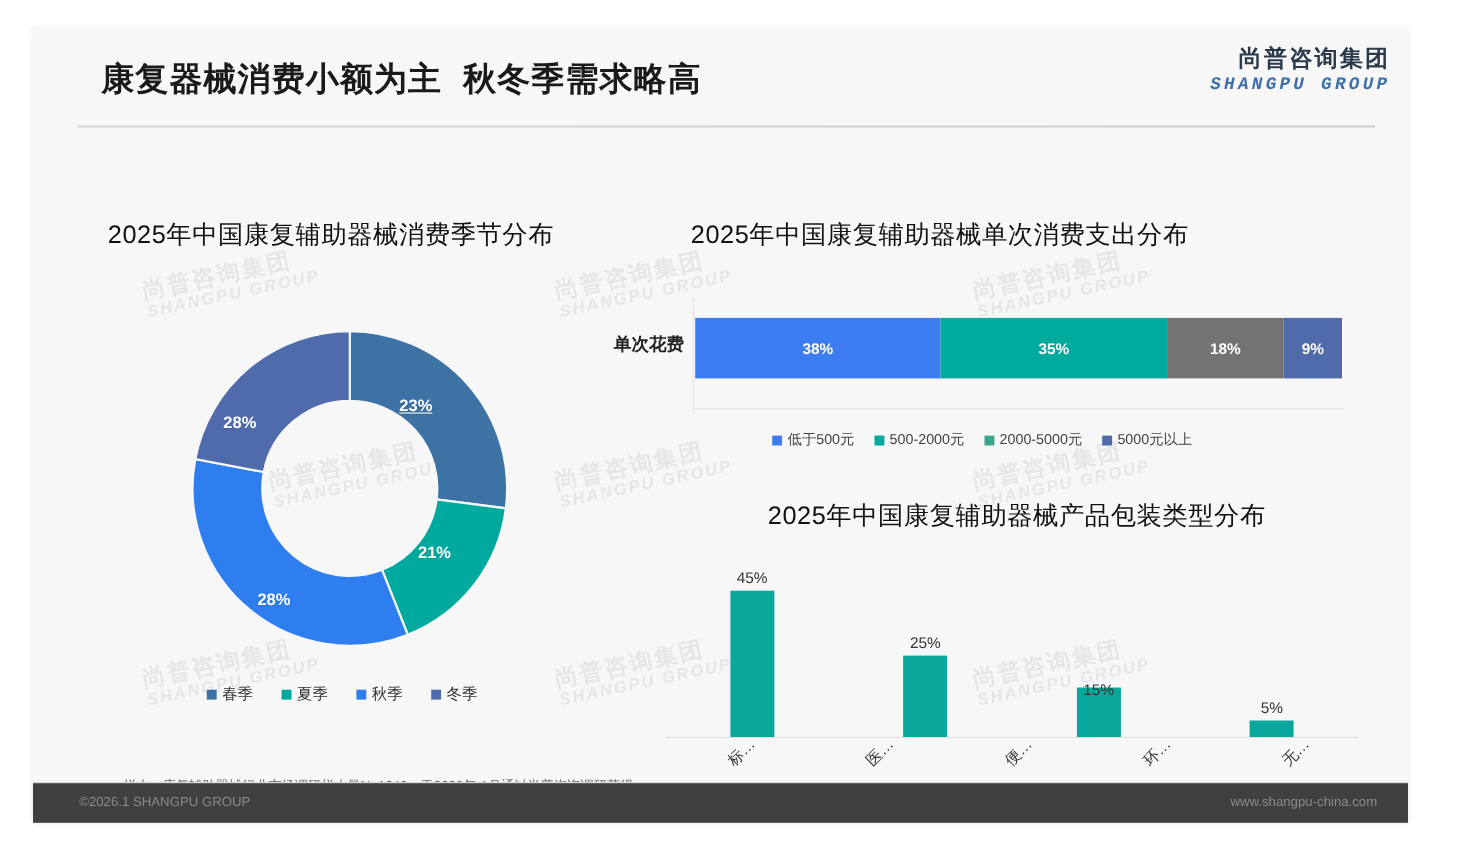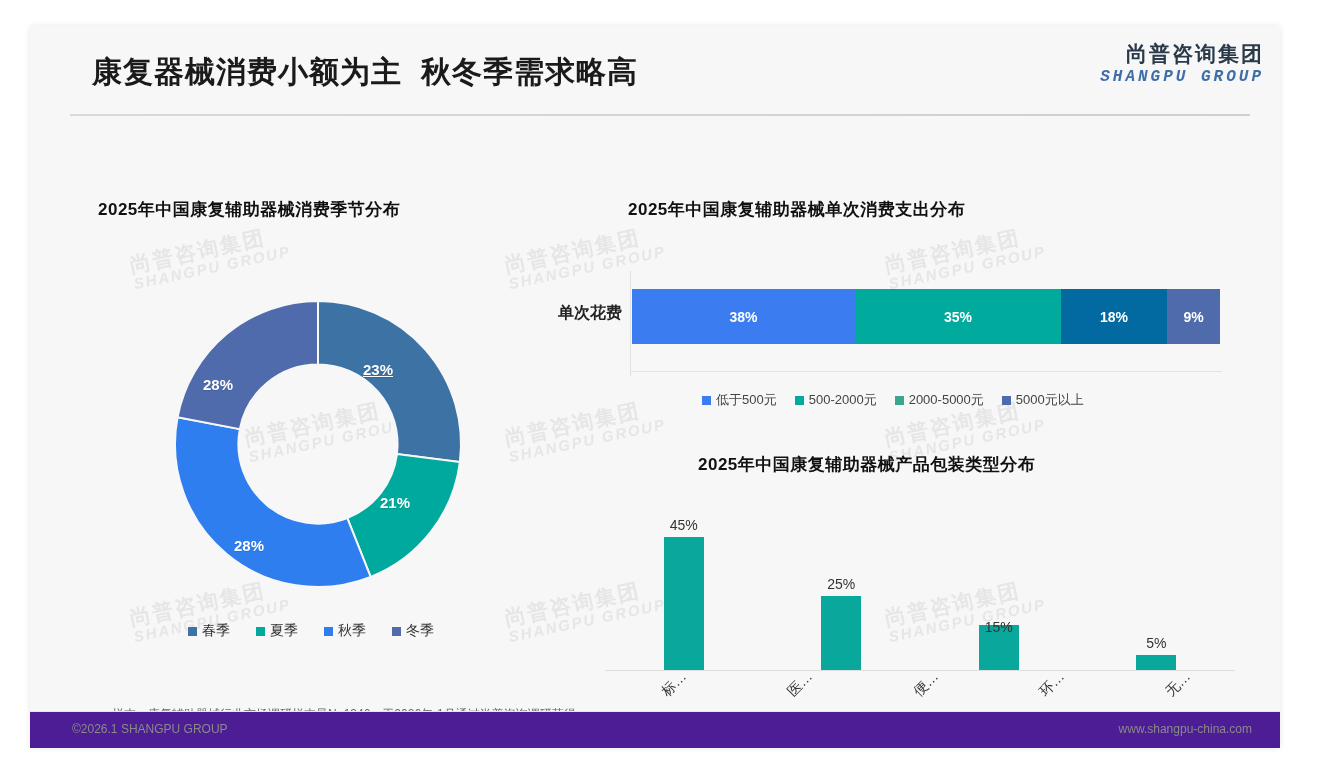--- a/index.html
+++ b/index.html
@@ -42,21 +42,21 @@
   
   .wm{
     position:absolute;color:#e6e6e6;
     font-weight:bold;pointer-events:none;user-select:none;
     transform:rotate(-12deg);white-space:nowrap;
   }
   .wm .l1{font-size:21px;letter-spacing:2px;line-height:21px;}
   .wm .l2{font-size:15px;font-style:italic;letter-spacing:2px;line-height:18px;}
   
   .panel-title{
-    position:absolute;font-size:17px;font-weight:bold;color:#111;
+    position:absolute;font-size:23px;font-weight:normal;color:#111;
     white-space:nowrap;letter-spacing:0.5px;
   }
   
   .donut-wrap{position:absolute;left:118px;top:268px;width:340px;height:300px;}
   .donut-label{
     position:absolute;color:#ffffff;font-size:15px;font-weight:bold;
     text-shadow:0 1px 1px rgba(0,0,0,0.12);
   }
   .legend{
     position:absolute;display:flex;align-items:center;gap:26px;
@@ -100,21 +100,21 @@
   
   .footnote{
     position:absolute;left:82px;top:680px;
     font-size:12px;color:#666;white-space:nowrap;
   }
   .footnote-rule{
     position:absolute;left:62px;top:702px;width:1130px;height:1px;background:#e0e0e0;
   }
   .footer{
     position:absolute;left:0;bottom:0;width:100%;height:36px;
-    background:#4c1d95;border-top:1px solid #e6e6e6;
+    background:#404040;border-top:1px solid #e6e6e6;
   }
   .footer-left{
     position:absolute;left:42px;top:10px;font-size:12px;color:#8a8a8a;white-space:nowrap;
   }
   .footer-right{
     position:absolute;right:28px;top:10px;font-size:12px;color:#8a8a8a;white-space:nowrap;
   }
 </style>
 </head>
 <body>
@@ -209,21 +209,21 @@
     </div>
   </div>
 
   <div class="stack-wrap">
     <div class="stack-axis-top"></div>
     <div class="stack-base"></div>
     <div class="stack-cat">单次花费</div>
     <div class="stack-row">
       <div class="seg" style="width:223px;background:#3b7df0;">38%</div>
       <div class="seg" style="width:206px;background:#00ab9e;">35%</div>
-      <div class="seg" style="width:106px;background:#0369a1;">18%</div>
+      <div class="seg" style="width:106px;background:#737373;">18%</div>
       <div class="seg" style="width:53px;background:#4f6bac;">9%</div>
     </div>
   </div>
 
   <div class="legend" style="left:672px;top:365px;gap:18px;font-size:13px;color:#444;">
     <div class="legend-item">
       <span class="swatch" style="background:#3b7df0;"></span>
       <span>低于500元</span>
     </div>
     <div class="legend-item">

